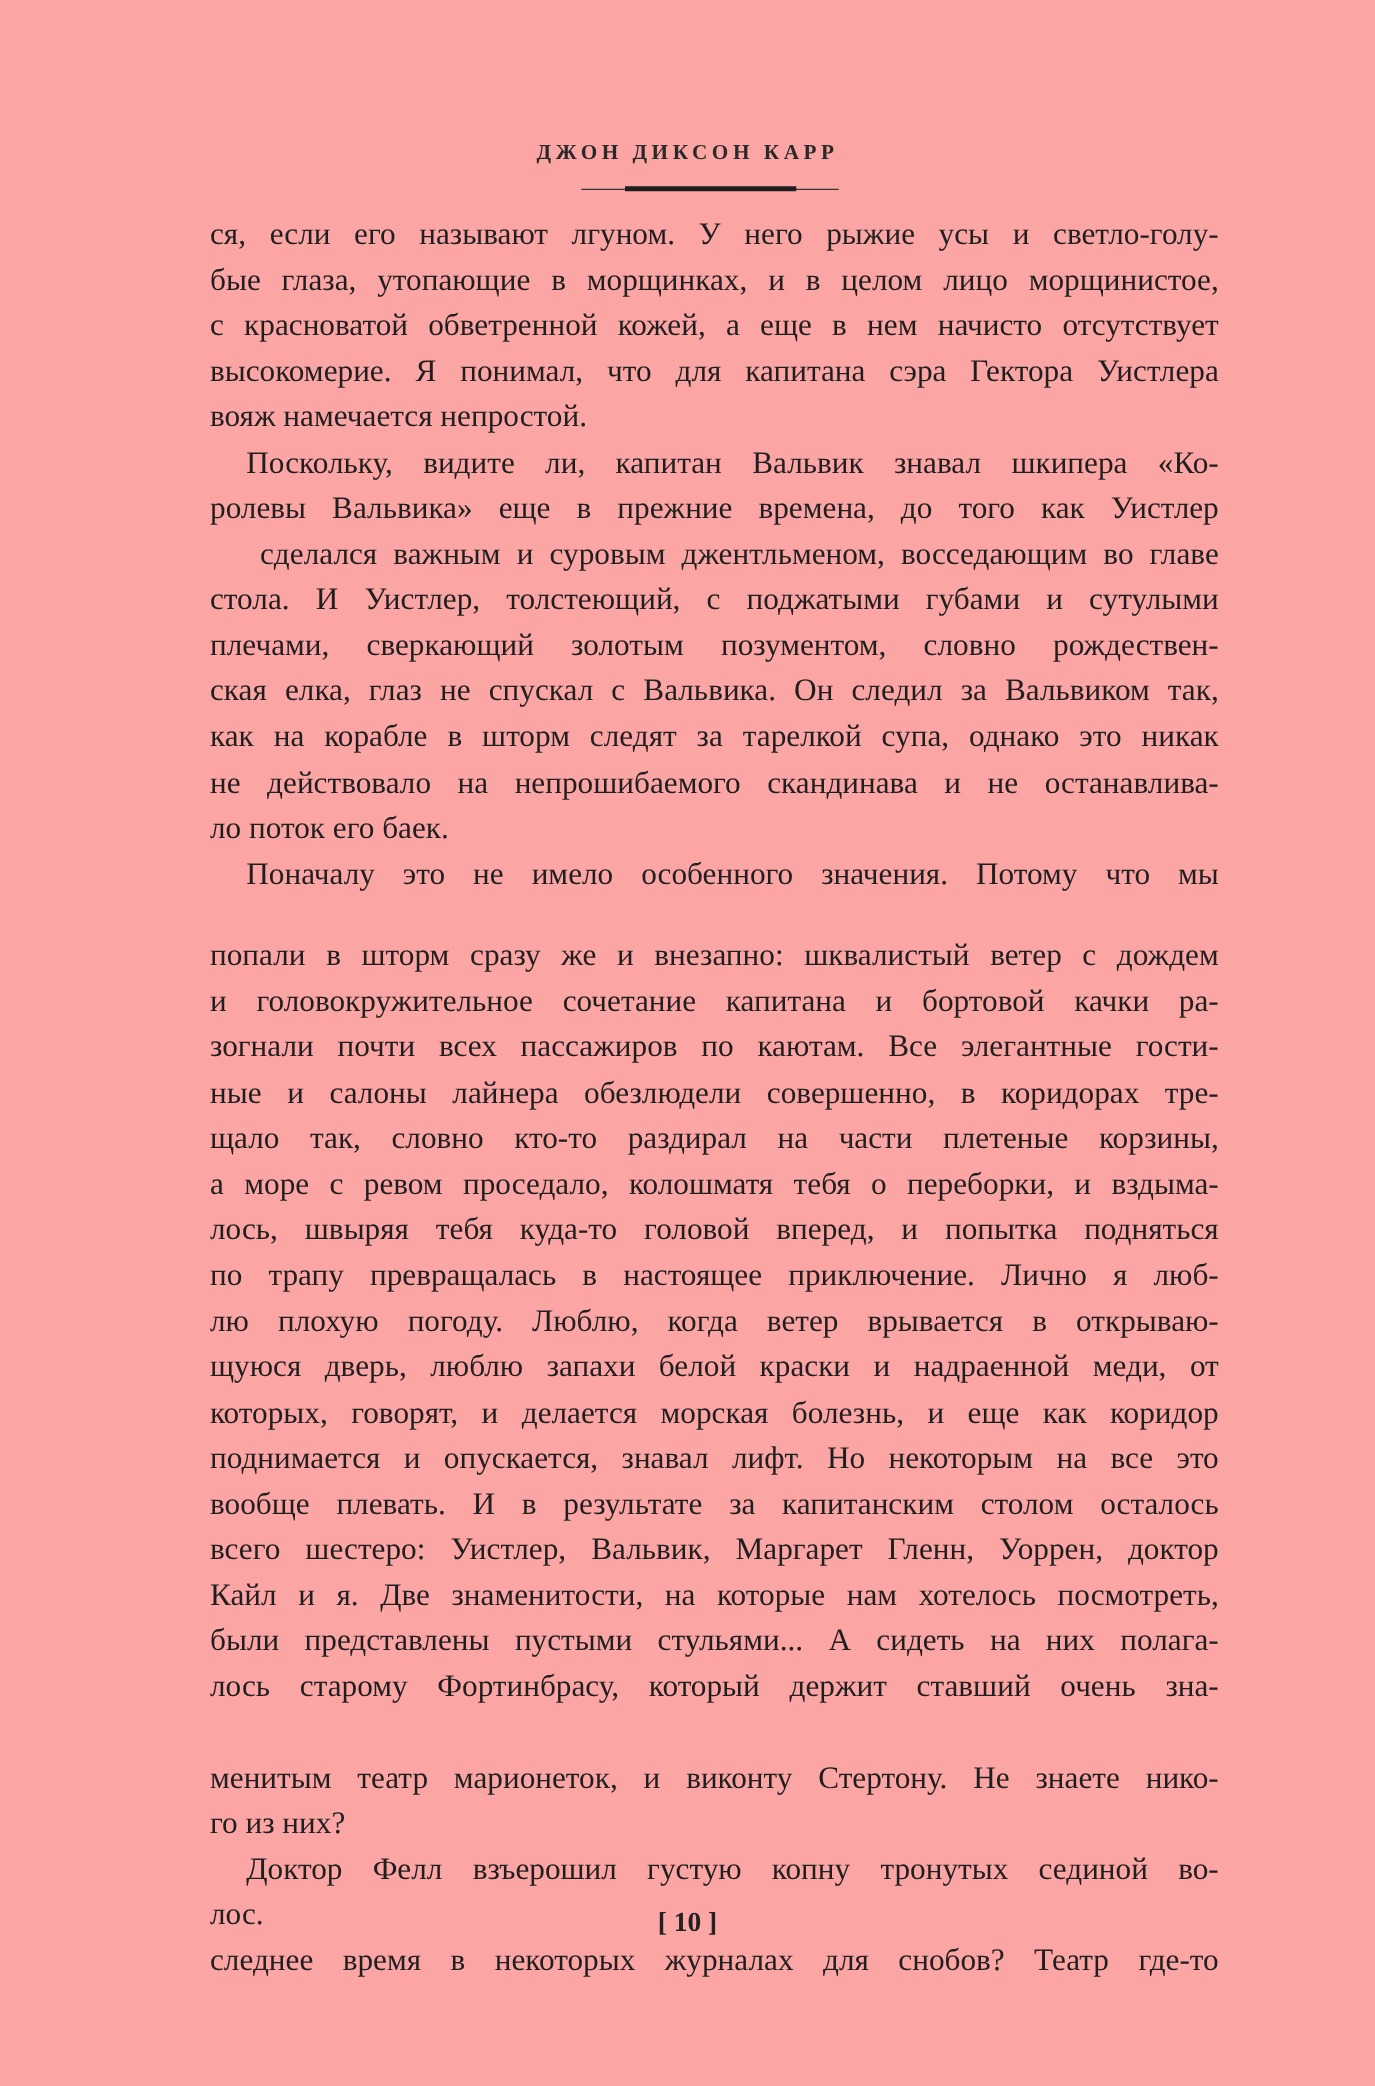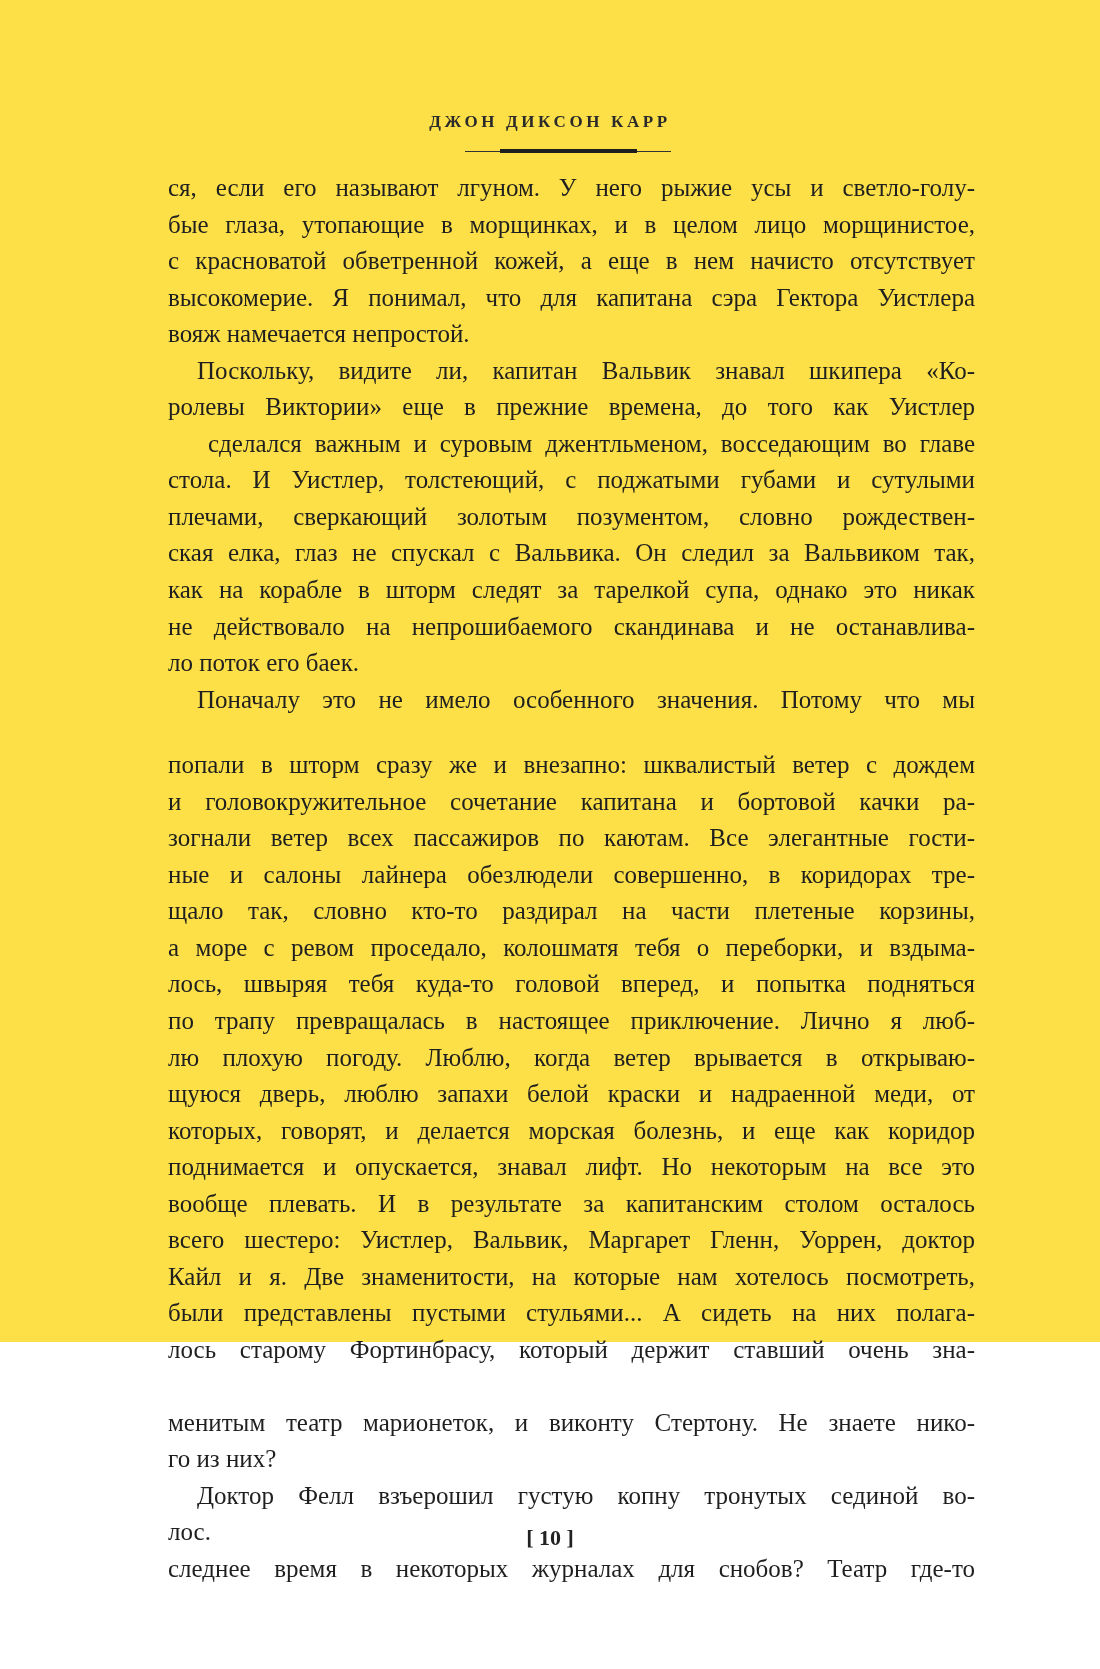--- a/index.html
+++ b/index.html
@@ -1,19 +1,19 @@
 <!DOCTYPE html>
 <html><head>
 <meta charset="utf-8">
 <style>
   html, body { margin: 0; padding: 0; background: #ffffff; }
   body { width: 1100px; height: 1669px; position: relative; overflow: hidden; }
   .page {
-    position: absolute; left: 0; top: 0; width: 1100px; height: 1342px;
-    background: #fde047;
+    position: absolute; left: 0; top: 0; width: 1100px; height: 1669px;
+    background: #fca5a5;
   }
   .running-head {
     position: absolute; top: 112px; left: 0; width: 1100px; text-align: center;
     font-family: "Liberation Serif", "DejaVu Serif", serif;
     font-weight: bold; font-size: 17px; letter-spacing: 3.6px; color: #2a2a2a;
   }
   .head-rule {
     position: absolute; top: 151px; left: 465px; width: 206px; height: 1px; background: #333;
   }
   .head-rule-thick {
@@ -44,32 +44,32 @@
   <div class="head-rule"></div>
   <div class="head-rule-thick"></div>
 
   <div class="body-text" id="body-text">
       <span class="line" style="white-space: normal;">ся, если его называют лгуном. У него рыжие усы и светло-голу-</span>
       <span class="line" style="white-space: normal;">бые глаза, утопающие в морщинках, и в целом лицо морщинистое,</span>
       <span class="line" style="white-space: normal;">с красноватой обветренной кожей, а еще в нем начисто отсутствует</span>
       <span class="line" style="white-space: normal;">высокомерие. Я понимал, что для капитана сэра Гектора Уистлера</span>
       <span class="line last">вояж намечается непростой.</span>
       <span class="line indent" style="white-space: normal;">Поскольку, видите ли, капитан Вальвик знавал шкипера «Ко-</span>
-      <span class="line" style="white-space: normal;">ролевы Виктории» еще в прежние времена, до того как Уистлер</span>
+      <span class="line" style="white-space: normal;">ролевы Вальвика» еще в прежние времена, до того как Уистлер</span>
       <span class="line" style="white-space: normal; margin-left: 40px;">сделался важным и суровым джентльменом, восседающим во главе</span>
       <span class="line" style="white-space: normal;">стола. И Уистлер, толстеющий, с поджатыми губами и сутулыми</span>
       <span class="line" style="white-space: normal;">плечами, сверкающий золотым позументом, словно рождествен-</span>
       <span class="line" style="white-space: normal;">ская елка, глаз не спускал с Вальвика. Он следил за Вальвиком так,</span>
       <span class="line" style="white-space: normal;">как на корабле в шторм следят за тарелкой супа, однако это никак</span>
       <span class="line" style="white-space: normal;">не действовало на непрошибаемого скандинава и не останавлива-</span>
       <span class="line last">ло поток его баек.</span>
       <span class="line indent" style="white-space: normal;">Поначалу это не имело особенного значения. Потому что мы</span>
       <span class="line" style="white-space: normal; margin-top: 29px;">попали в шторм сразу же и внезапно: шквалистый ветер с дождем</span>
       <span class="line" style="white-space: normal;">и головокружительное сочетание капитана и бортовой качки ра-</span>
-      <span class="line" style="white-space: normal;">зогнали ветер всех пассажиров по каютам. Все элегантные гости-</span>
+      <span class="line" style="white-space: normal;">зогнали почти всех пассажиров по каютам. Все элегантные гости-</span>
       <span class="line" style="white-space: normal;">ные и салоны лайнера обезлюдели совершенно, в коридорах тре-</span>
       <span class="line" style="white-space: normal;">щало так, словно кто-то раздирал на части плетеные корзины,</span>
       <span class="line" style="white-space: normal;">а море с ревом проседало, колошматя тебя о переборки, и вздыма-</span>
       <span class="line" style="white-space: normal;">лось, швыряя тебя куда-то головой вперед, и попытка подняться</span>
       <span class="line" style="white-space: normal;">по трапу превращалась в настоящее приключение. Лично я люб-</span>
       <span class="line" style="white-space: normal;">лю плохую погоду. Люблю, когда ветер врывается в открываю-</span>
       <span class="line" style="white-space: normal;">щуюся дверь, люблю запахи белой краски и надраенной меди, от</span>
       <span class="line" style="white-space: normal;">которых, говорят, и делается морская болезнь, и еще как коридор</span>
       <span class="line" style="white-space: normal;">поднимается и опускается, знавал лифт. Но некоторым на все это</span>
       <span class="line" style="white-space: normal;">вообще плевать. И в результате за капитанским столом осталось</span>

